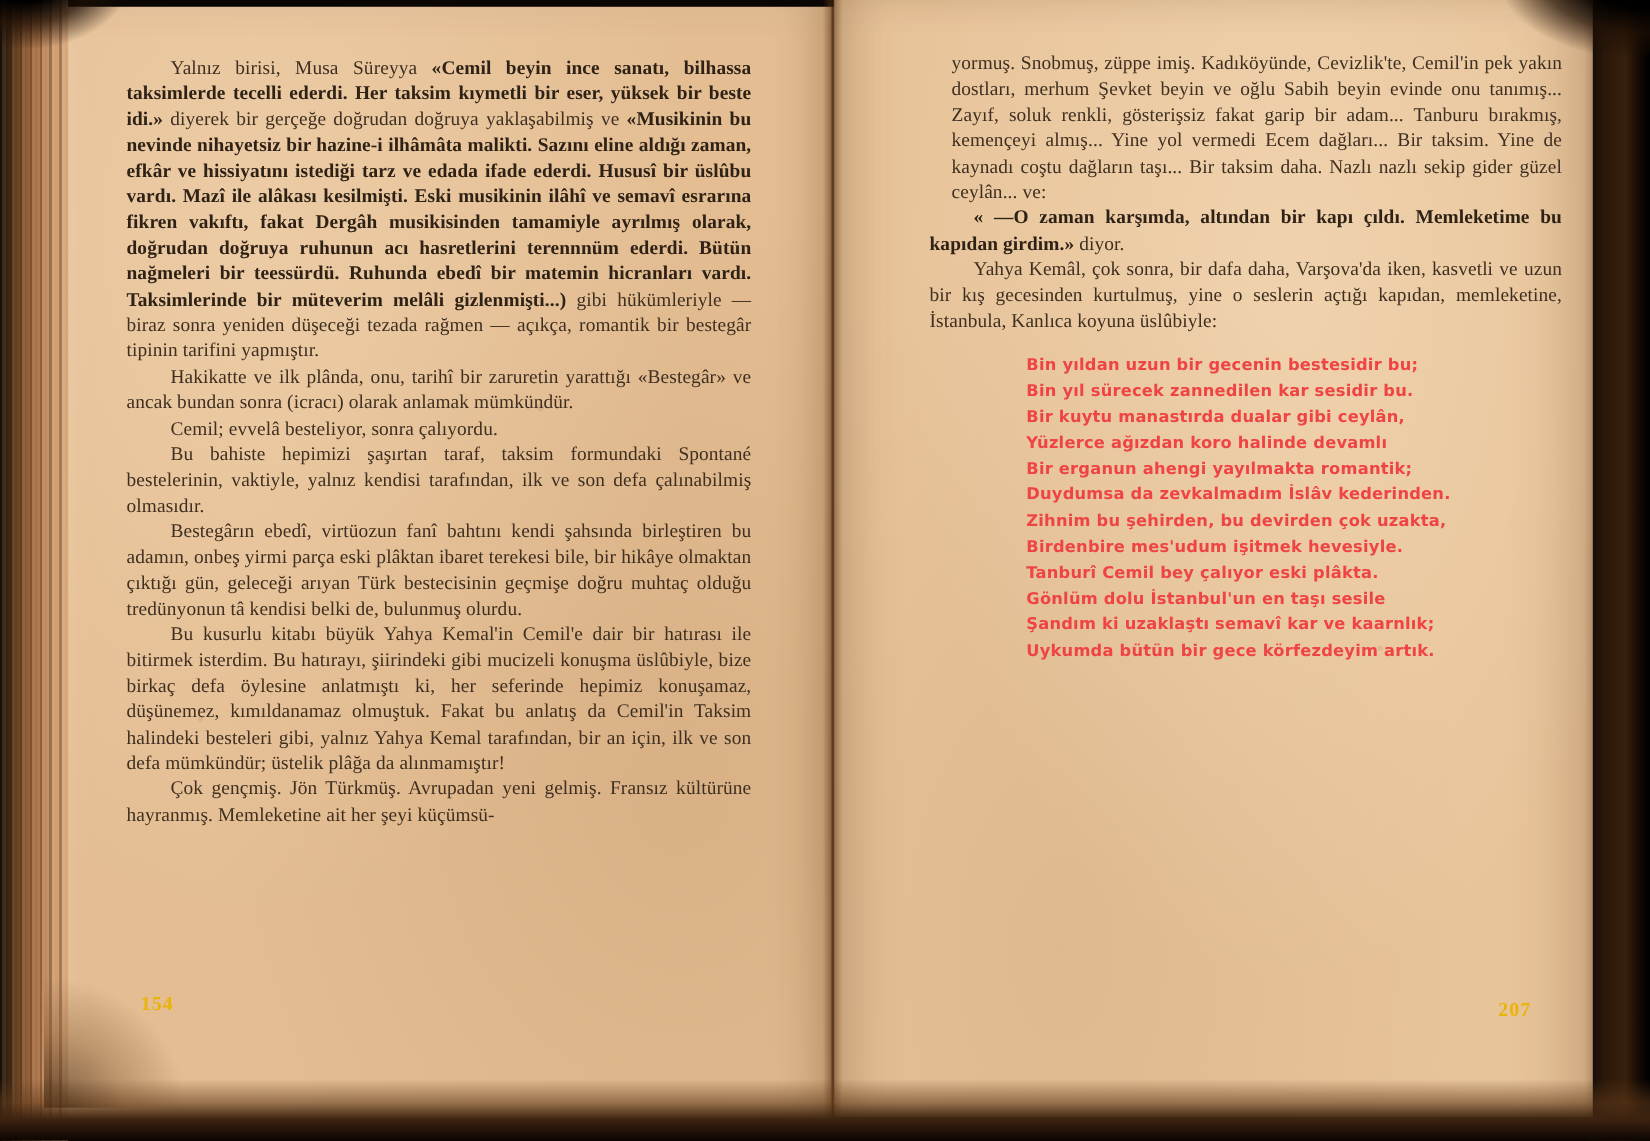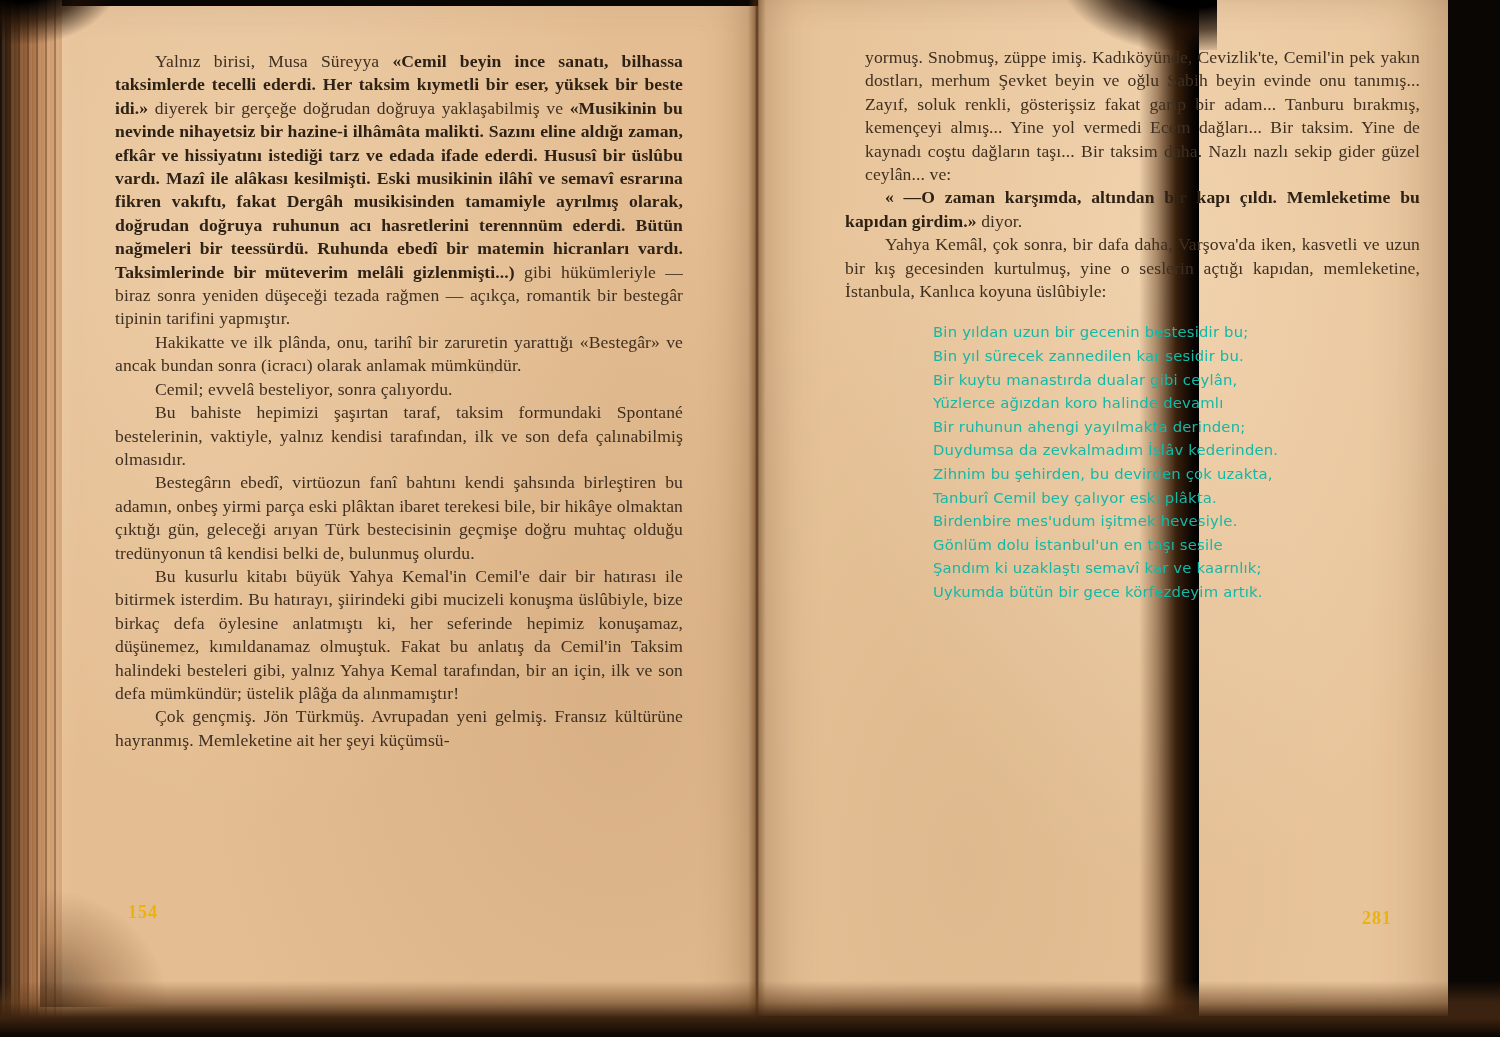--- a/index.html
+++ b/index.html
@@ -1,21 +1,21 @@
 <!DOCTYPE html>
 <html><head>
 <meta charset="utf-8">
 <style>
   html,body{margin:0;padding:0;}
   body{
     width:1500px;height:1037px;overflow:hidden;
     background:#0a0604;
     font-family:"Liberation Serif", serif;
   }
-  .spread{position:relative;width:1199px;height:1037px;}
+  .spread{position:relative;width:1500px;height:1037px;}
 
   
   .edges-left{
     position:absolute;left:0;top:0;width:62px;height:1037px;
     background:
       repeating-linear-gradient(90deg, rgba(40,20,8,.28) 0 2px, rgba(255,230,200,.10) 2px 5px, rgba(0,0,0,0) 5px 9px),
       linear-gradient(90deg,#150c06 0%,#35200f 10%,#6b4424 26%,#96613a 42%,#b57e53 60%,#cf9c6f 78%,#d8a97c 100%);
   }
   
   .page-left{
@@ -78,23 +78,23 @@
     margin:0;text-align:justify;text-indent:40px;
     font-size:17.6px;line-height:23.4px;
     color:#3e2f21;
     letter-spacing:.1px;
   }
   .para.no-indent{text-indent:0;margin-left:20px;}
   .run-bold{font-weight:700;color:#2e2115;}
   .poem{
     margin:17px 0 0 88px;
     font-family:"DejaVu Sans", sans-serif;
-    font-weight:400;
+    font-weight:700;
     font-size:14.8px;line-height:23.6px;
-    color:#14b8a6;letter-spacing:.2px;
+    color:#ef4444;letter-spacing:.2px;
   }
   .poem-line{white-space:nowrap;}
   .page-number{
     position:absolute;font-size:18px;font-weight:700;color:#eab308;
     font-family:"Liberation Serif", serif;letter-spacing:1px;
   }
   .page-number-left{left:128px;top:902px;}
   .page-number-right{left:1362px;top:908px;}
 </style>
 </head>
@@ -122,26 +122,26 @@
     </div>
   <div class="textblock textblock-right" id="right-text">
       <p class="para no-indent"><span>yormuş. Snobmuş, züppe imiş. Kadıköyünde, Cevizlik'te, Cemil'in pek yakın dostları, merhum Şevket beyin ve oğlu Sabih beyin evinde onu tanımış... Zayıf, soluk renkli, gösterişsiz fakat garip bir adam... Tanburu bırakmış, kemençeyi almış... Yine yol vermedi Ecem dağları... Bir taksim. Yine de kaynadı coştu dağların taşı... Bir taksim daha. Nazlı nazlı sekip gider güzel ceylân... ve:</span></p>
       <p class="para"><span class="run-bold">« —O zaman karşımda, altından bir kapı çıldı. Memleketime bu kapıdan girdim.»</span><span> diyor.</span></p>
       <p class="para"><span>Yahya Kemâl, çok sonra, bir dafa daha, Varşova'da iken, kasvetli ve uzun bir kış gecesinden kurtulmuş, yine o seslerin açtığı kapıdan, memleketine, İstanbula, Kanlıca koyuna üslûbiyle:</span></p>
       <div class="poem">
         <div class="poem-line">Bin yıldan uzun bir gecenin bestesidir bu;</div>
         <div class="poem-line">Bin yıl sürecek zannedilen kar sesidir bu.</div>
         <div class="poem-line">Bir kuytu manastırda dualar gibi ceylân,</div>
         <div class="poem-line">Yüzlerce ağızdan koro halinde devamlı</div>
-        <div class="poem-line">Bir ruhunun ahengi yayılmakta derinden;</div>
+        <div class="poem-line">Bir erganun ahengi yayılmakta romantik;</div>
         <div class="poem-line">Duydumsa da zevkalmadım İslâv kederinden.</div>
         <div class="poem-line">Zihnim bu şehirden, bu devirden çok uzakta,</div>
+        <div class="poem-line">Birdenbire mes'udum işitmek hevesiyle.</div>
         <div class="poem-line">Tanburî Cemil bey çalıyor eski plâkta.</div>
-        <div class="poem-line">Birdenbire mes'udum işitmek hevesiyle.</div>
         <div class="poem-line">Gönlüm dolu İstanbul'un en taşı sesile</div>
         <div class="poem-line">Şandım ki uzaklaştı semavî kar ve kaarnlık;</div>
         <div class="poem-line">Uykumda bütün bir gece körfezdeyim artık.</div>
       </div>
     </div>
 
   <div class="page-number page-number-left">154</div>
-  <div class="page-number page-number-right">281</div>
+  <div class="page-number page-number-right">207</div>
 </div>
 
 </body></html>

